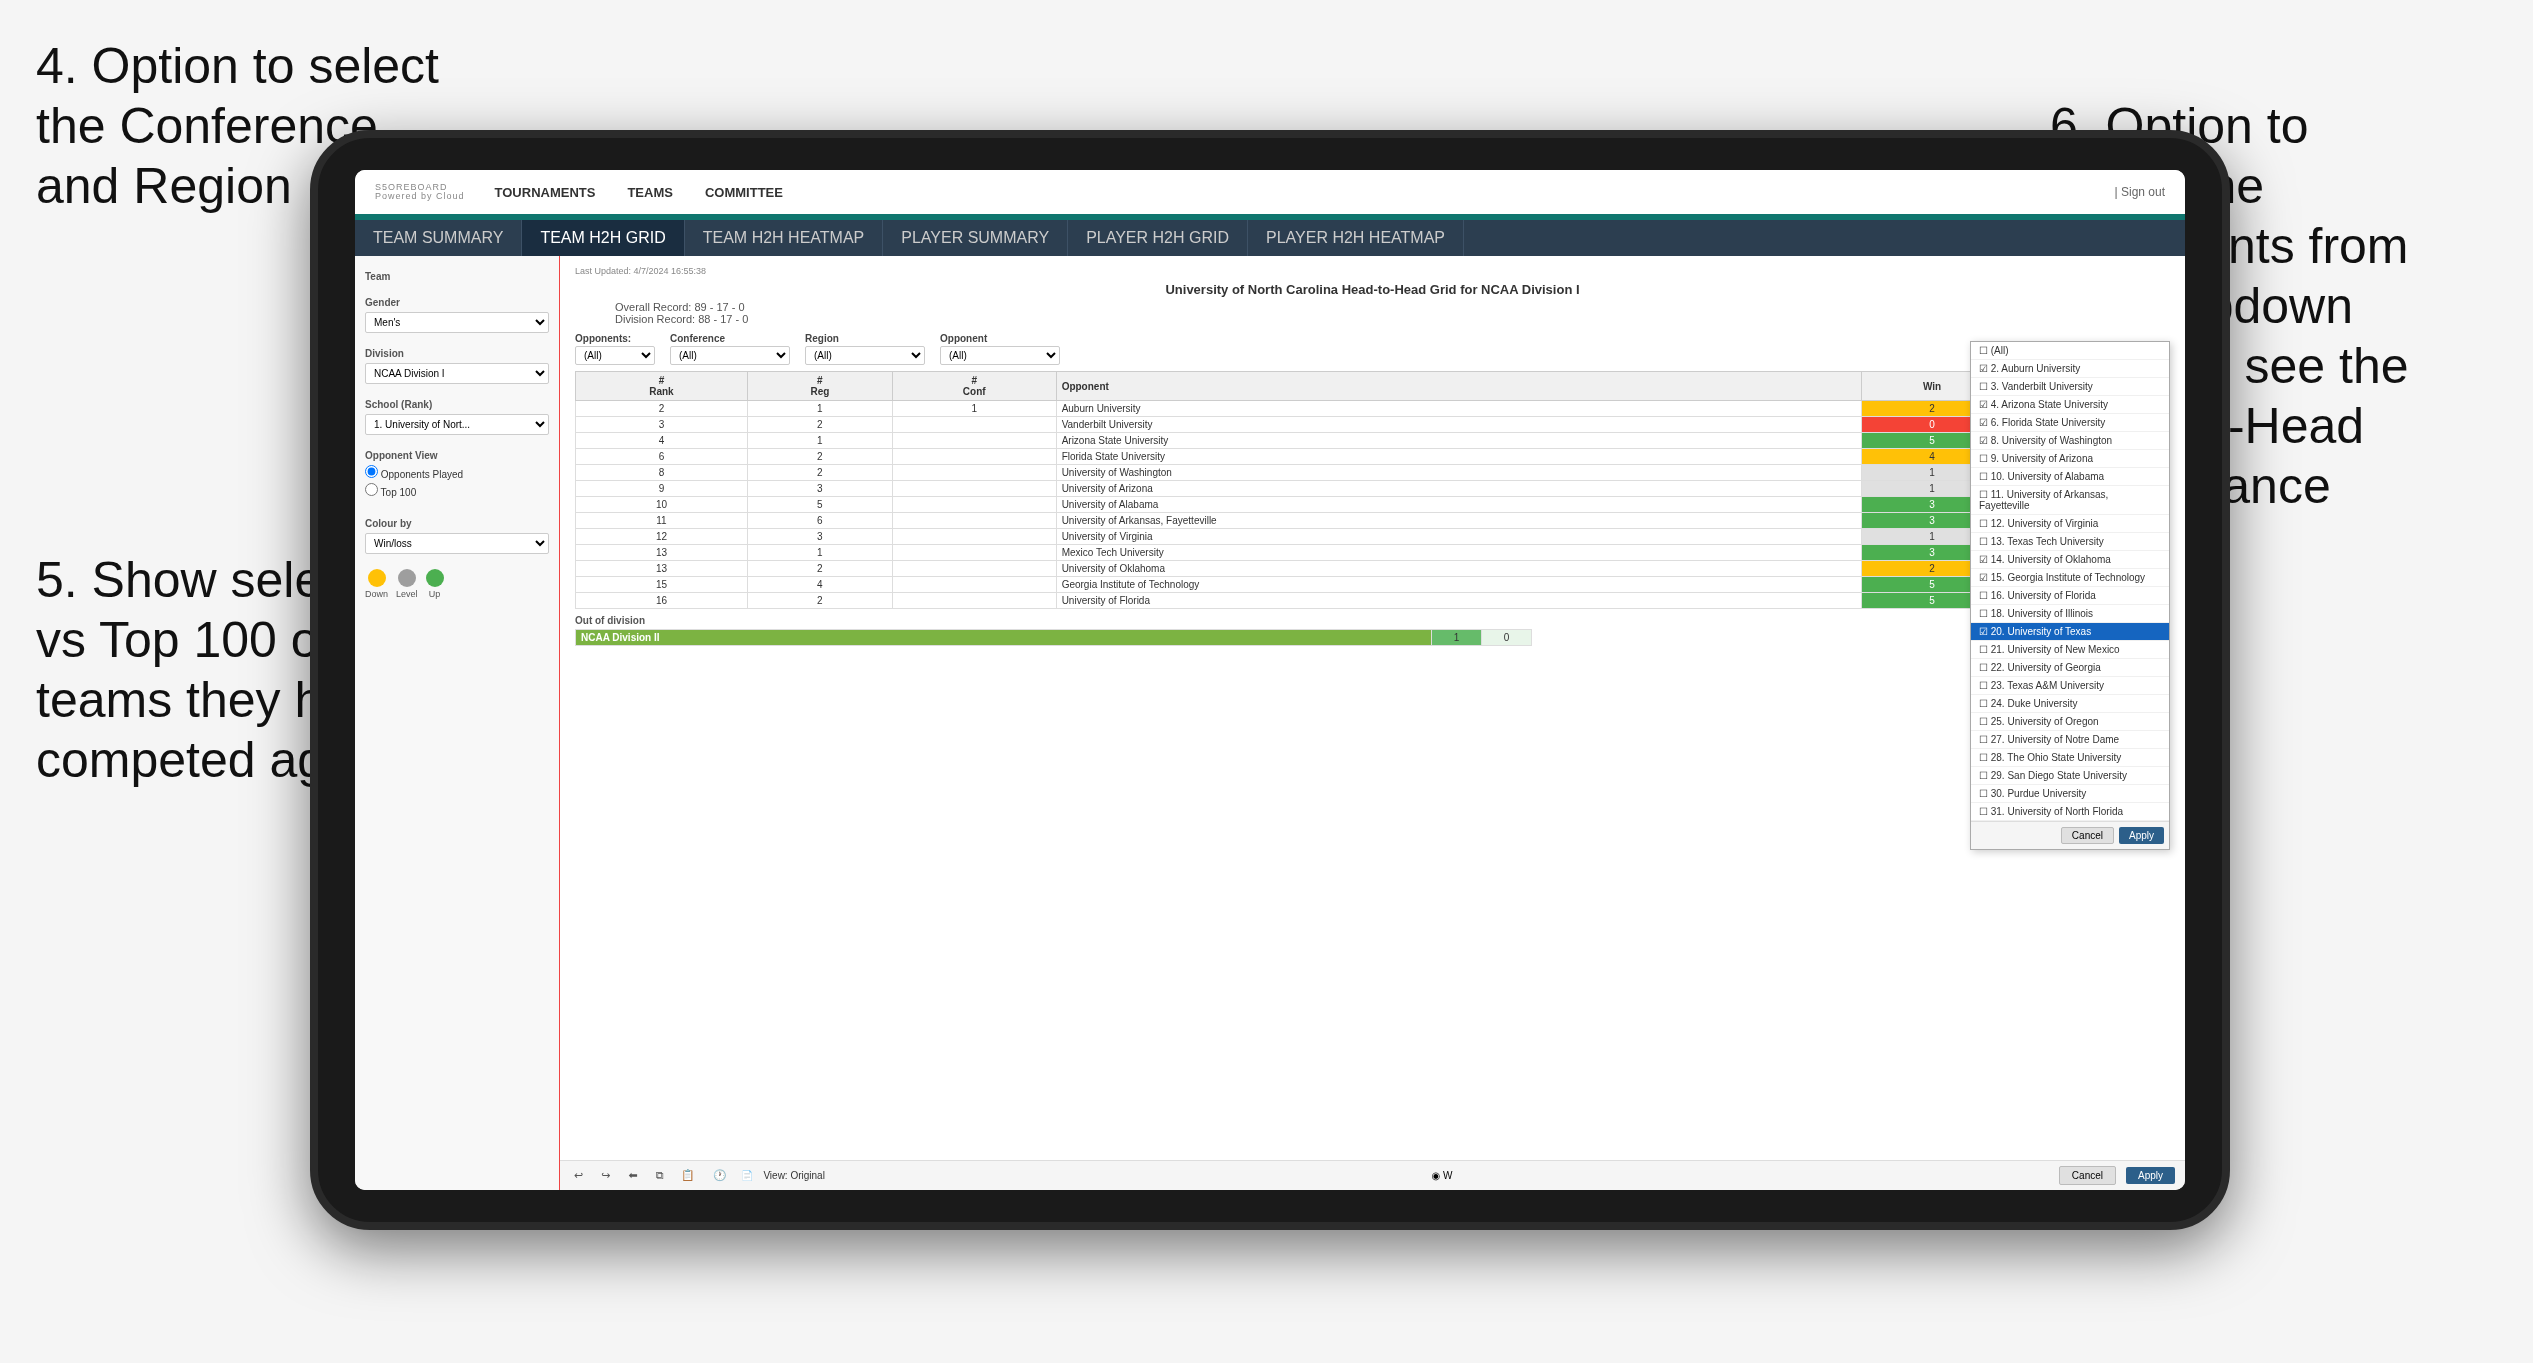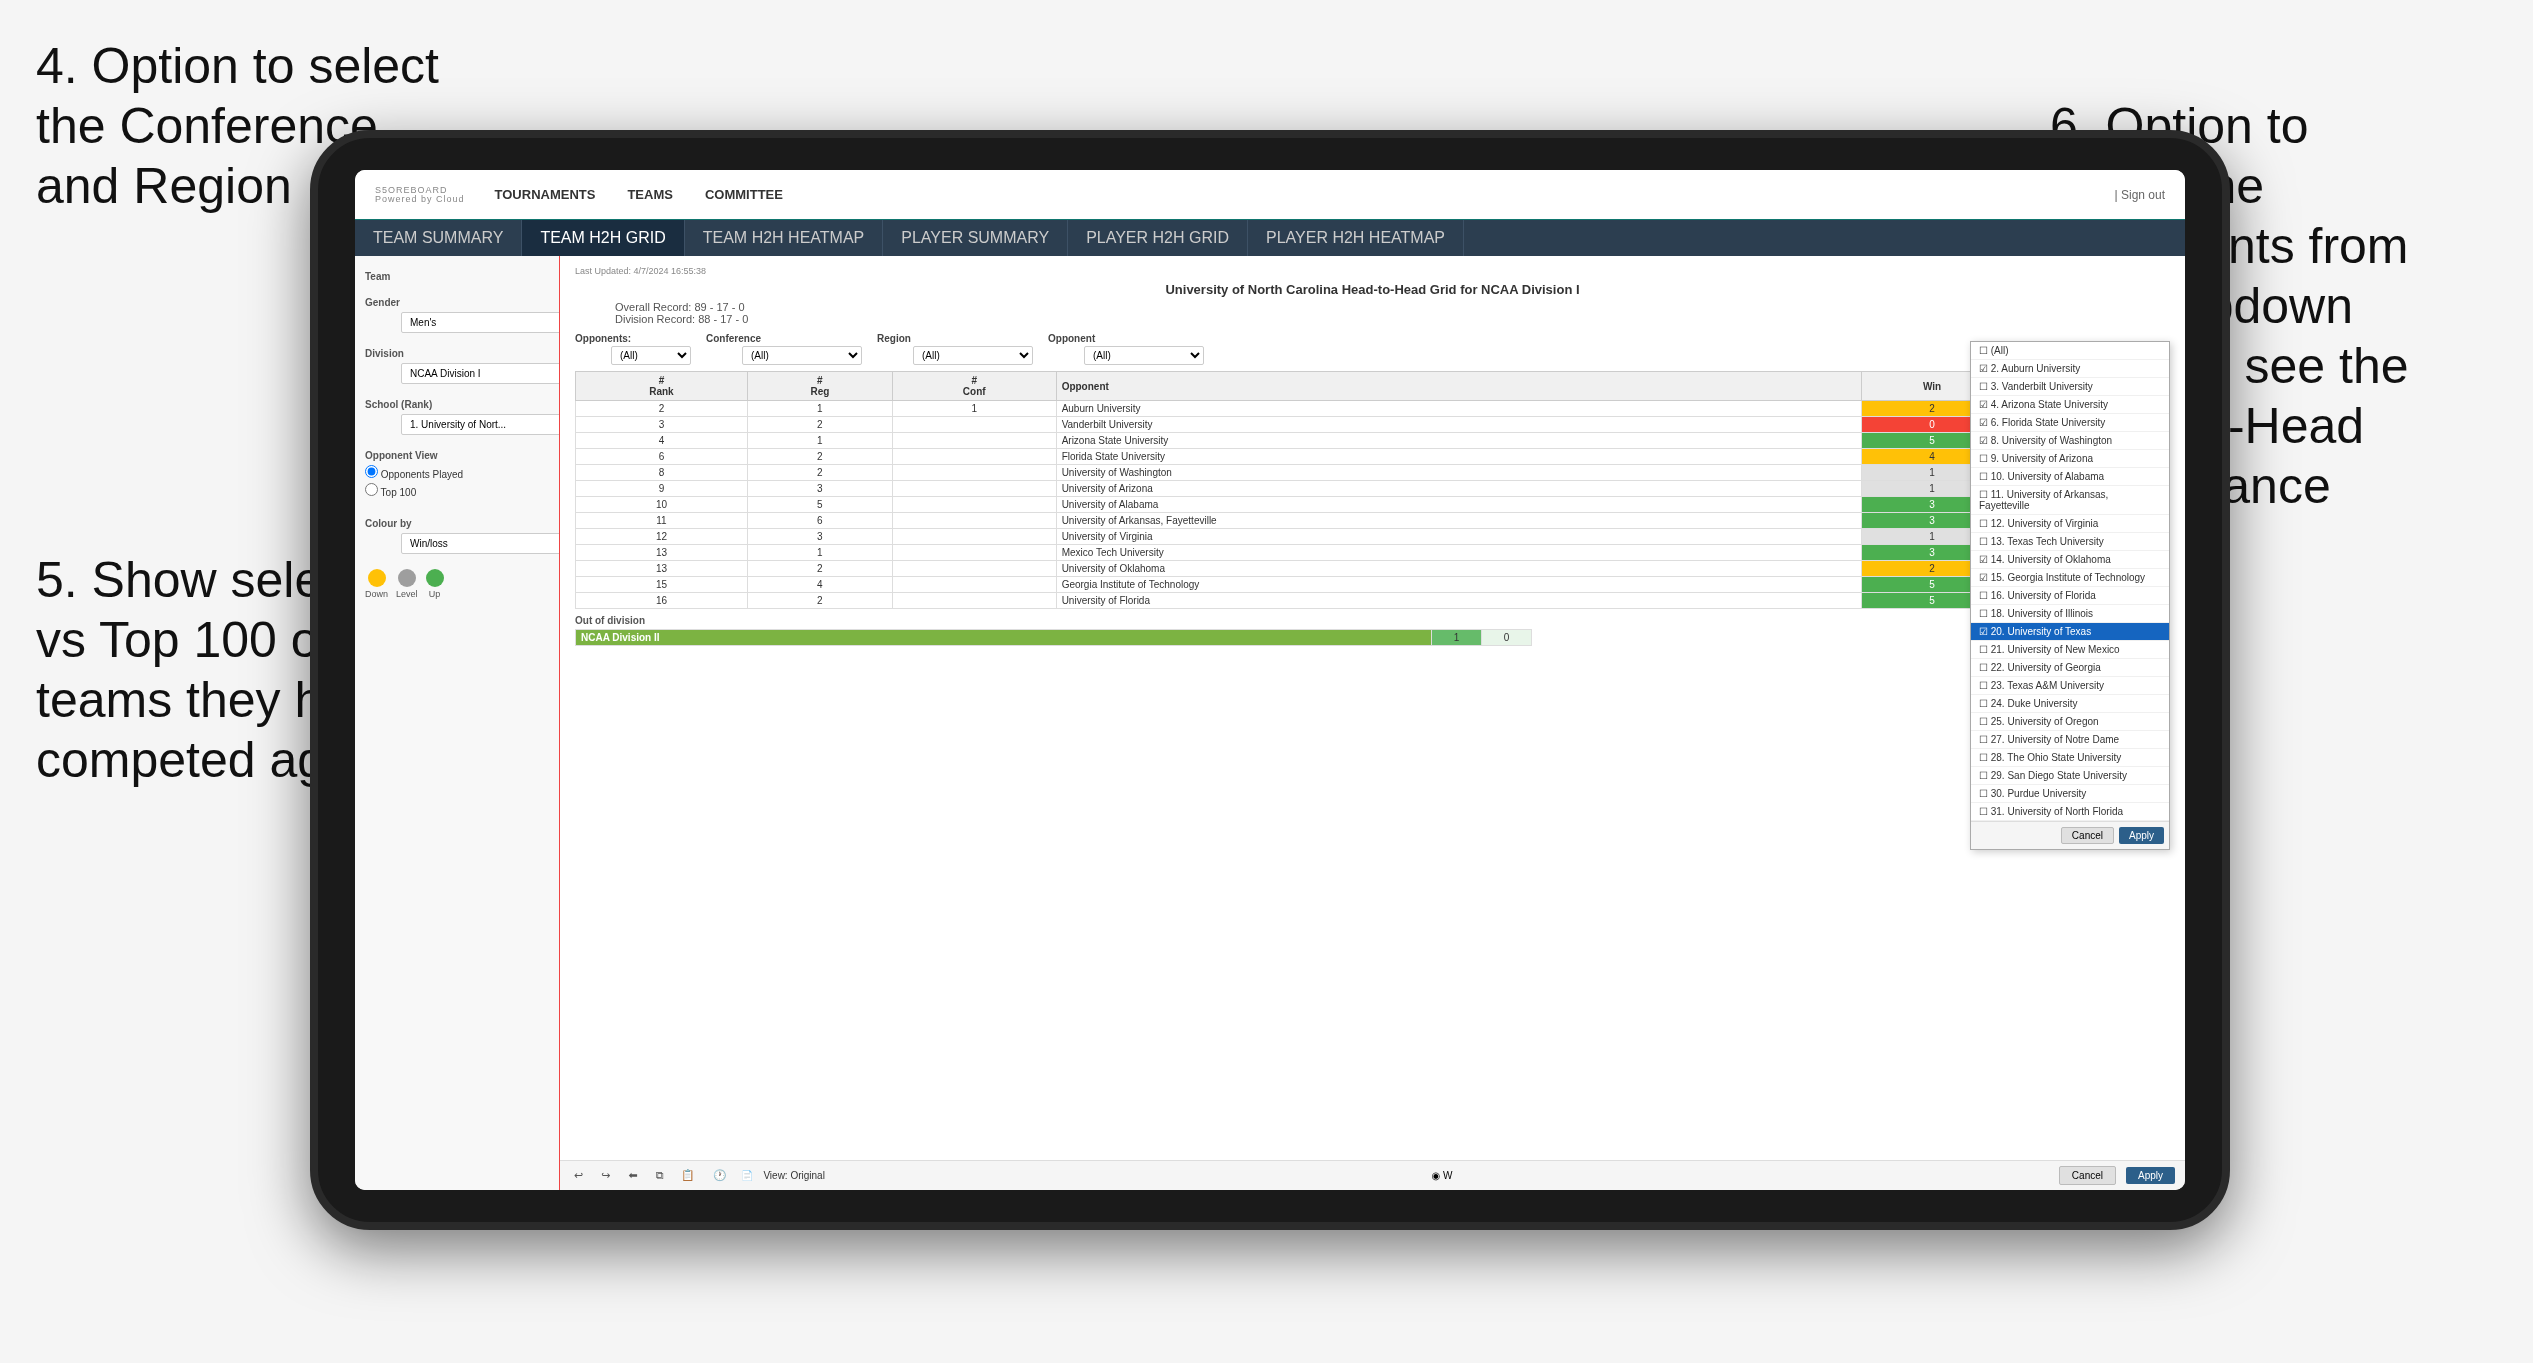--- a/index.html
+++ b/index.html
@@ -43,21 +43,21 @@
       height: 1020px;
       background: #fff;
       border-radius: 10px;
       overflow: hidden;
       position: relative;
     }
 
     
     .navbar {
       background: #fff;
-      border-bottom: 1px solid #0f766e;
+      border-bottom: 6px solid #0f766e;
       display: flex;
       align-items: center;
       padding: 0 20px;
       height: 50px;
     }
 
     .navbar-logo {
       font-size: 18px;
       font-weight: 900;
       color: #1a5276;
@@ -139,21 +139,20 @@
       margin-bottom: 4px;
     }
 
     .sidebar-select {
       width: 100%;
       font-size: 10px;
       padding: 3px 4px;
       border: 1px solid #ccc;
       border-radius: 2px;
       background: #fff;
-      margin-left: 36px;
     }
 
     .sidebar-radio-group {
       font-size: 10px;
       color: #333;
     }
 
     .sidebar-radio-group label {
       display: block;
       margin-bottom: 3px;

